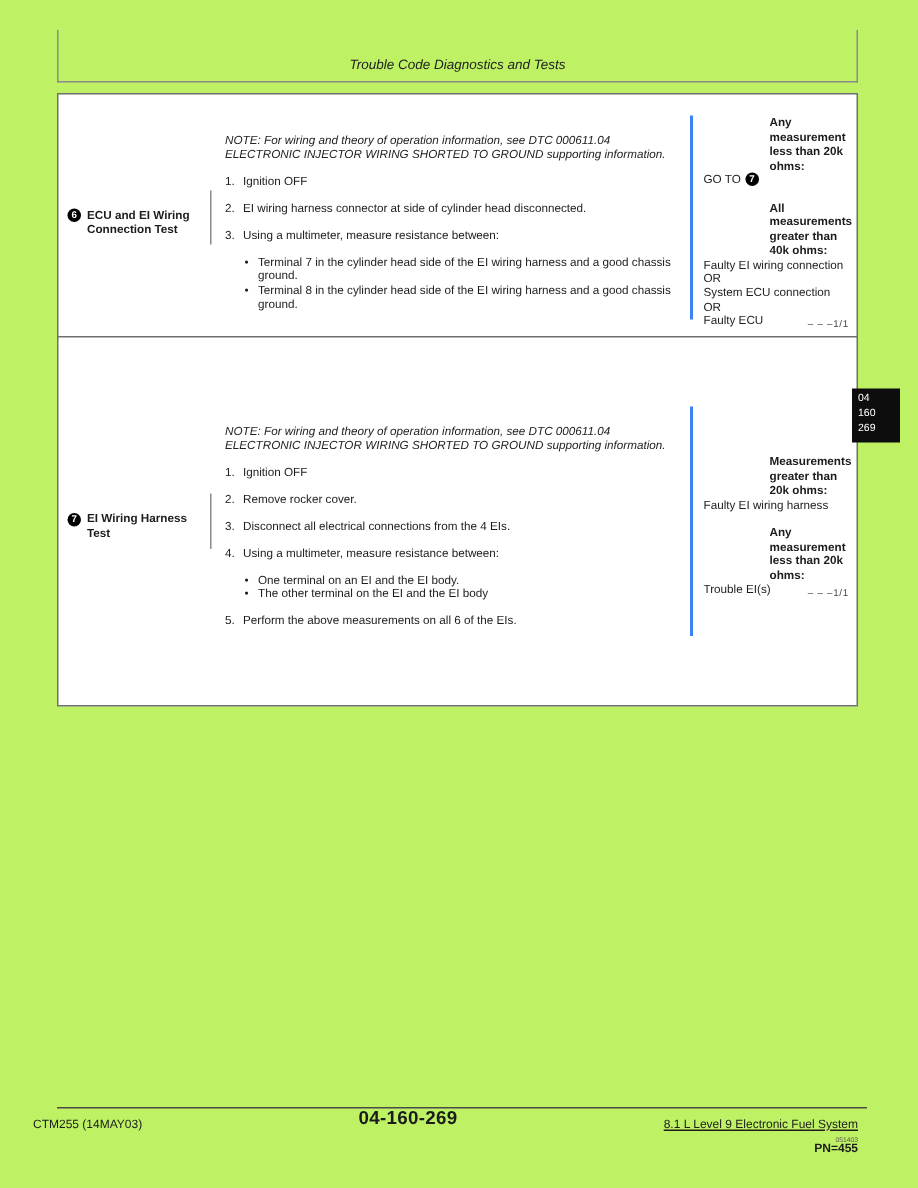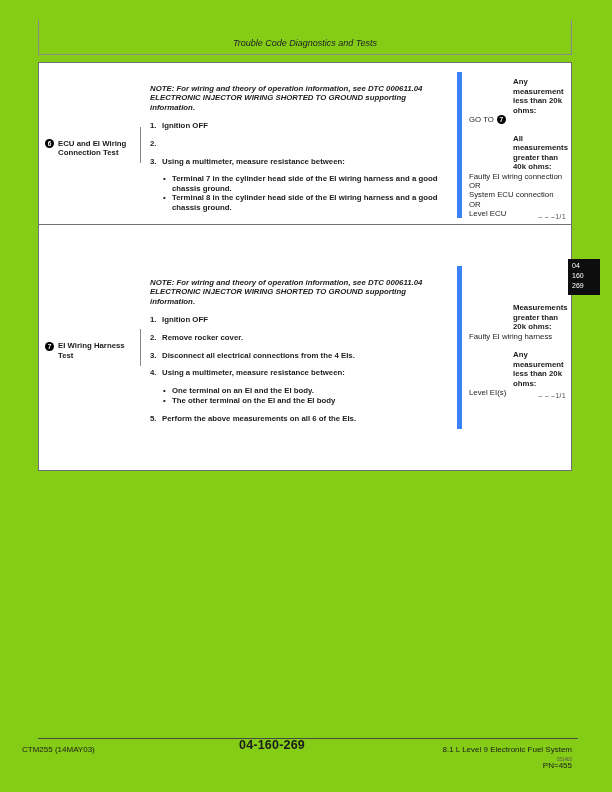--- a/index.html
+++ b/index.html
@@ -1,36 +1,36 @@
 <!DOCTYPE html>
 <html><head>
 <meta charset="utf-8">
 <style>
   * { margin:0; padding:0; box-sizing:border-box; }
   html,body { background:#ffffff; }
   body { font-family:"Liberation Sans", sans-serif; color:#1c1c1c; }
   .page {
-    position:relative; width:612px; height:792px; background:#84cc16;
+    position:relative; width:612px; height:792px; background:#bef264;
     overflow:hidden; font-size:7.8px; line-height:9.4px;
   }
   
   .title-box {
     position:absolute; left:38px; top:20px; width:534px; height:35px;
     border-left:1px solid #8a8a8a; border-right:1px solid #8a8a8a; border-bottom:1px solid #8a8a8a;
     display:flex; align-items:flex-end; justify-content:center; padding-bottom:6px;
   }
   .title-box .title { font-style:italic; font-size:9px; color:#222; }
 
   
   .dtable {
     position:absolute; left:38px; width:534px;
     border:1.4px solid #6f6f6f; display:flex; background:#fff;align-items:center;
   }
   .dtable .col-name  { width:102px; border-right:1px solid #8a8a8a; padding:12px 6px 6px 6px; }
-  .dtable .col-proc  { width:323px; border-right:5px solid #3b82f6; padding:12px 8px 6px 9px;font-weight:bold; }
+  .dtable .col-proc  { width:323px; border-right:2px solid #3b82f6; padding:12px 8px 6px 9px; }
   .dtable .col-res   { width:109px; padding:12px 5px 6px 7px; position:relative; }
   .t1 { top:62px;  height:166px; }
   .t2 { top:224px; height:247px; }
 
   .test-name { display:flex; gap:4px; font-weight:bold; }
   .test-name .txt { width:80px; }
   .ncircle {
     flex:0 0 auto; display:inline-block; width:9px; height:9px; border-radius:50%;
     background:#000; color:#fff; font-size:6.5px; line-height:9px; text-align:center;
     font-weight:bold; margin-top:0.5px;
@@ -53,23 +53,23 @@
   .side-tab {
     position:absolute; left:568px; top:259px; width:32px; height:36px;
     background:#0d0d0d; color:#fff; font-size:7px; line-height:10px;
     padding:2px 0 0 4px;
   }
 
   
   .footer-rule { position:absolute; left:38px; top:738px; width:540px; height:0; border-top:1px solid #4a4a4a; }
   .footer-left  { position:absolute; left:22px;  top:745px; font-size:8px; }
   .footer-center{ position:absolute; left:0; top:741px; width:544px; text-align:center; font-weight:bold; font-size:12.5px; letter-spacing:0.2px; }
-  .footer-right { position:absolute; right:40px; top:745px; font-size:8px; text-align:right; }
+  .footer-right { position:absolute; right:40px; top:745px; font-size:8px; text-align:right;text-decoration:underline; }
   .footer-tiny  { position:absolute; right:40px; top:755px; font-size:4.5px; color:#555; text-align:right; }
-  .footer-pn    { position:absolute; right:40px; top:761px; font-size:8px; text-align:right; }
+  .footer-pn    { position:absolute; right:40px; top:761px; font-size:8px; text-align:right;font-weight:bold; }
 </style>
 </head>
 <body>
 
 <div class="page">
 
   <div class="title-box">
     <div class="title">Trouble Code Diagnostics and Tests</div>
   </div>
 
@@ -81,20 +81,21 @@
       </div>
     </div>
     <div class="col-proc">
       <div class="note">NOTE: For wiring and theory of operation information, see DTC 000611.04 ELECTRONIC INJECTOR WIRING SHORTED TO GROUND supporting information.</div>
       <div class="step">
         <span class="n">1.</span>
         <span>Ignition OFF</span>
       </div>
       <div class="step">
         <span class="n">2.</span>
+        <span>EI wiring harness connector at side of cylinder head disconnected.</span>
       </div>
       <div class="step">
         <span class="n">3.</span>
         <span>Using a multimeter, measure resistance between:</span>
       </div>
       <div class="bullets">
         <div class="bullet">
           <span class="b">•</span>
           <span>Terminal 7 in the cylinder head side of the EI wiring harness and a good chassis ground.</span>
         </div>
@@ -109,21 +110,21 @@
       <div class="goto-line">
         <span>GO TO</span>
         <span class="ncircle">7</span>
       </div>
       <div class="res-gap"></div>
       <div class="res-h">All measurements greater than 40k ohms:</div>
       <div>Faulty EI wiring connection</div>
       <div>OR</div>
       <div>System ECU connection</div>
       <div>OR</div>
-      <div>Level ECU</div>
+      <div>Faulty ECU</div>
       <div class="pg-marker">– – –1/1</div>
     </div>
   </div>
 
   <div class="dtable t2">
     <div class="col-name">
       <div class="test-name">
         <span class="ncircle">7</span>
         <span class="txt">EI Wiring Harness Test</span>
       </div>
@@ -159,21 +160,21 @@
       <div class="step">
         <span class="n">5.</span>
         <span>Perform the above measurements on all 6 of the EIs.</span>
       </div>
     </div>
     <div class="col-res">
       <div class="res-h">Measurements greater than 20k ohms:</div>
       <div>Faulty EI wiring harness</div>
       <div class="res-gap"></div>
       <div class="res-h">Any measurement less than 20k ohms:</div>
-      <div>Level EI(s)</div>
+      <div>Trouble EI(s)</div>
       <div class="pg-marker">– – –1/1</div>
     </div>
   </div>
 
   <div class="side-tab">
     <div>04</div>
     <div>160</div>
     <div>269</div>
   </div>
 

